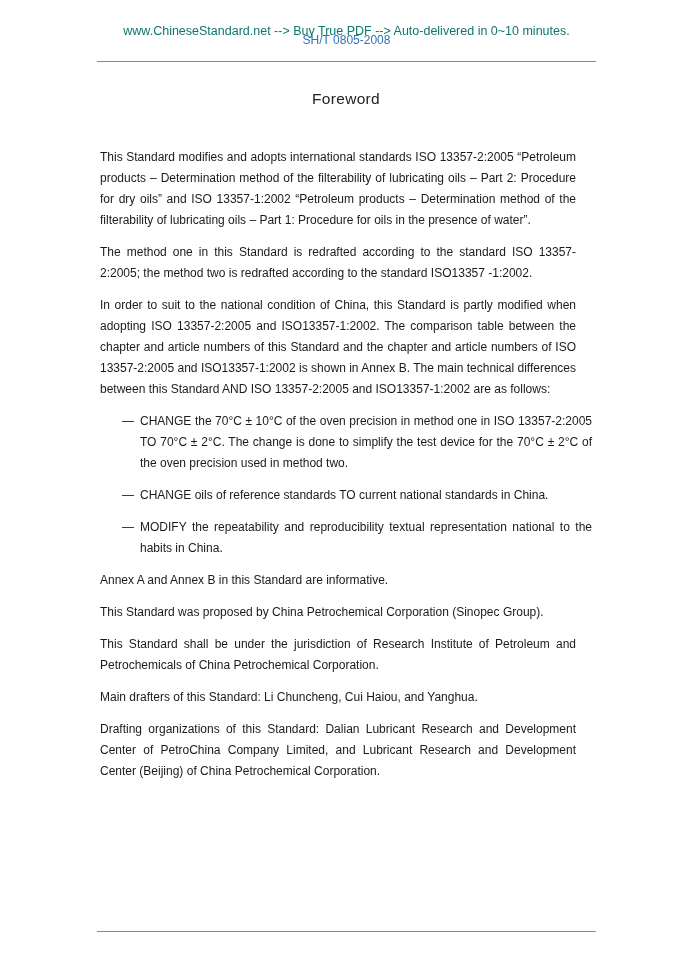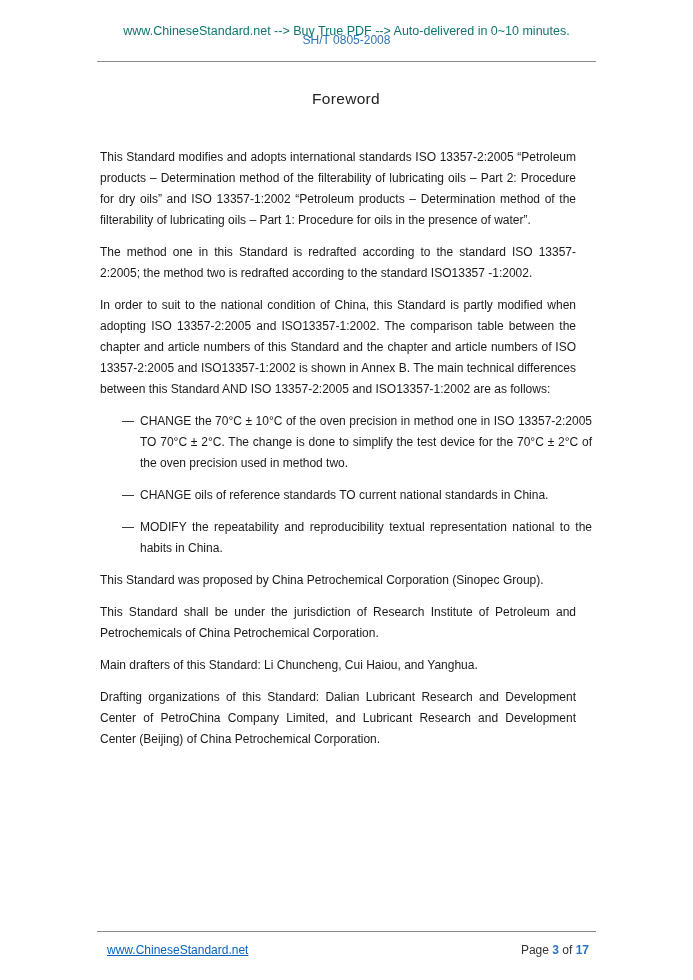--- a/index.html
+++ b/index.html
@@ -121,31 +121,23 @@
       <div class="list-item">
         <span class="dash">—</span>
         <span class="item-text">CHANGE oils of reference standards TO current national standards in China.</span>
       </div>
       <div class="list-item">
         <span class="dash">—</span>
         <span class="item-text">MODIFY the repeatability and reproducibility textual representation national to the habits in China.</span>
       </div>
     </div>
 
+    <p class="para">Annex A and Annex B in this Standard are informative.</p>
     <p class="para">This Standard was proposed by China Petrochemical Corporation (Sinopec Group).</p>
     <p class="para">This Standard shall be under the jurisdiction of Research Institute of Petroleum and Petrochemicals of China Petrochemical Corporation.</p>
     <p class="para">Main drafters of this Standard: Li Chuncheng, Cui Haiou, and Yanghua.</p>
     <p class="para">Drafting organizations of this Standard: Dalian Lubricant Research and Development Center of PetroChina Company Limited, and Lubricant Research and Development Center (Beijing) of China Petrochemical Corporation.</p>
   </div>
 
   <div class="rule rule-bottom"></div>
 
-  <div class="footer-row">
-    <a href="#" class="footer-link">www.ChineseStandard.net</a>
-    <div class="page-indicator">
-      <span>Page</span>
-      <span class="page-num">3</span>
-      <span>of</span>
-      <span class="page-num">17</span>
-    </div>
-  </div>
 
 </div>
 
 </body></html>

